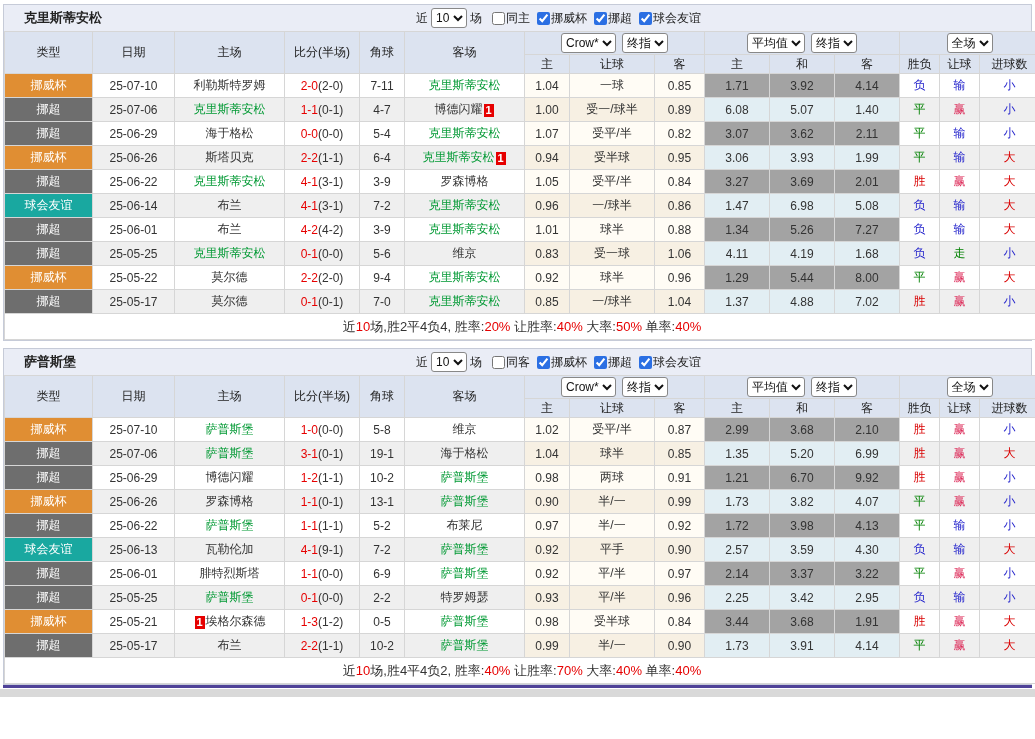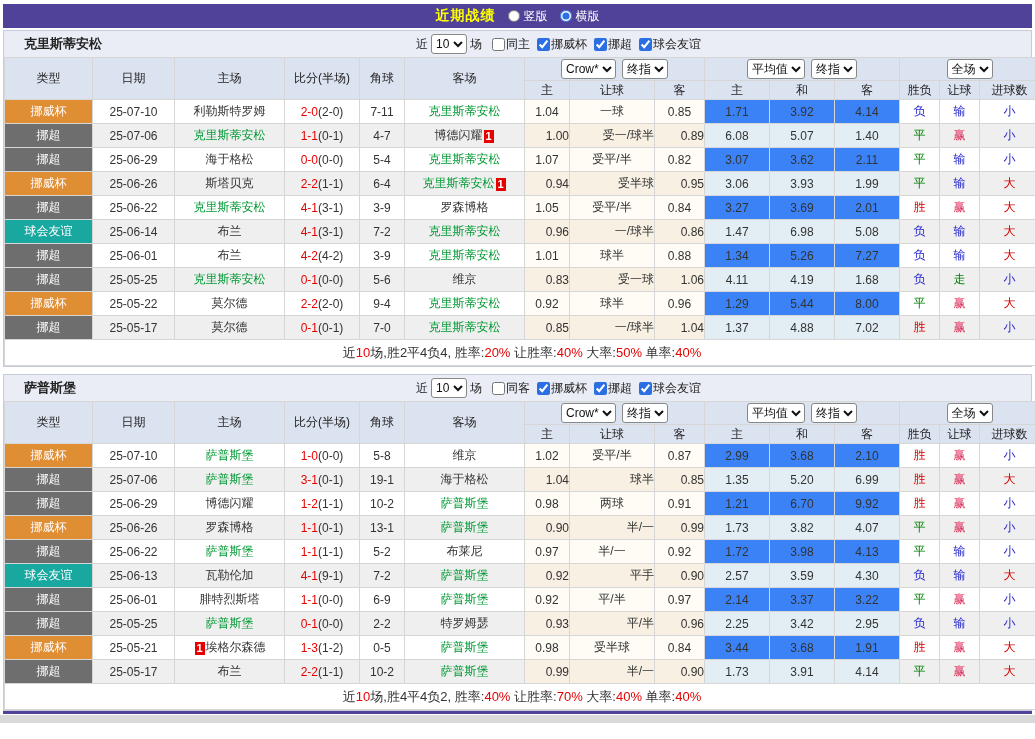--- a/index.html
+++ b/index.html
@@ -30,50 +30,39 @@
   th, td { border:1px solid #D6D6D6; text-align:center; font-size:12px; color:#333;
            overflow:hidden; white-space:nowrap; padding:0; }
   thead th { background:#DCE3F0; font-weight:normal; color:#222; }
   tr.grp th { height:23px; }
   tr.sub th { height:19px; }
   .sel-cell select { margin:0 3px; }
 
   tbody td { height:24px; background:#FFFFFF; }
   tr.even td { background:#EFEFEF; }
   tr.odd  td.crow { background:#FFFCF5; }
-  tr.even td.crow { background:#F7F0E3;text-align:right; }
-  tr.odd  td.avg  { background:#3b82f6; }
+  tr.even td.crow { background:#F7F0E3; }
+  tr.odd  td.avg  { background:#a3a3a3; }
   tr.even td.avg  { background:#E2EEF3; }
   td.type { color:#FFFFFF; }
   .green { color:#009933; }
   .ft { color:#E60000; }
   .card { display:inline-block; width:10px; height:13px; background:#E60000; color:#FFF;
           font-size:11px; line-height:13px; text-align:center; vertical-align:-1px; margin:0 1px; font-weight:bold; }
   tfoot td { height:26px; background:#FFFFFF; font-size:13px; color:#333; }
   .red-num { color:#E60000; }
 
   .bottom-line { height:3px; background:#4F4298; margin-top:0; }
   .bottom-strip { height:8px; background:#D9D9D9; width:1035px; margin-top:1px; }
 </style>
 </head>
 <body>
 
 <div class="page">
 
-  <div class="topbar">
-    <span class="topbar-title">近期战绩</span>
-    <label class="radio-label">
-      <input type="radio" name="layout" style="">
-      <span>竖版</span>
-    </label>
-    <label class="radio-label">
-      <input type="radio" name="layout" checked="" style="">
-      <span>横版</span>
-    </label>
-  </div>
 
   <div class="section">
     <div class="filterbar">
       <span class="team-name">克里斯蒂安松</span>
       <span class="filters">
         <span class="lbl">近</span>
         <select><option>10</option></select>
         <span class="lbl">场</span>
         <label class="chk-label">
           <input type="checkbox" style="">

